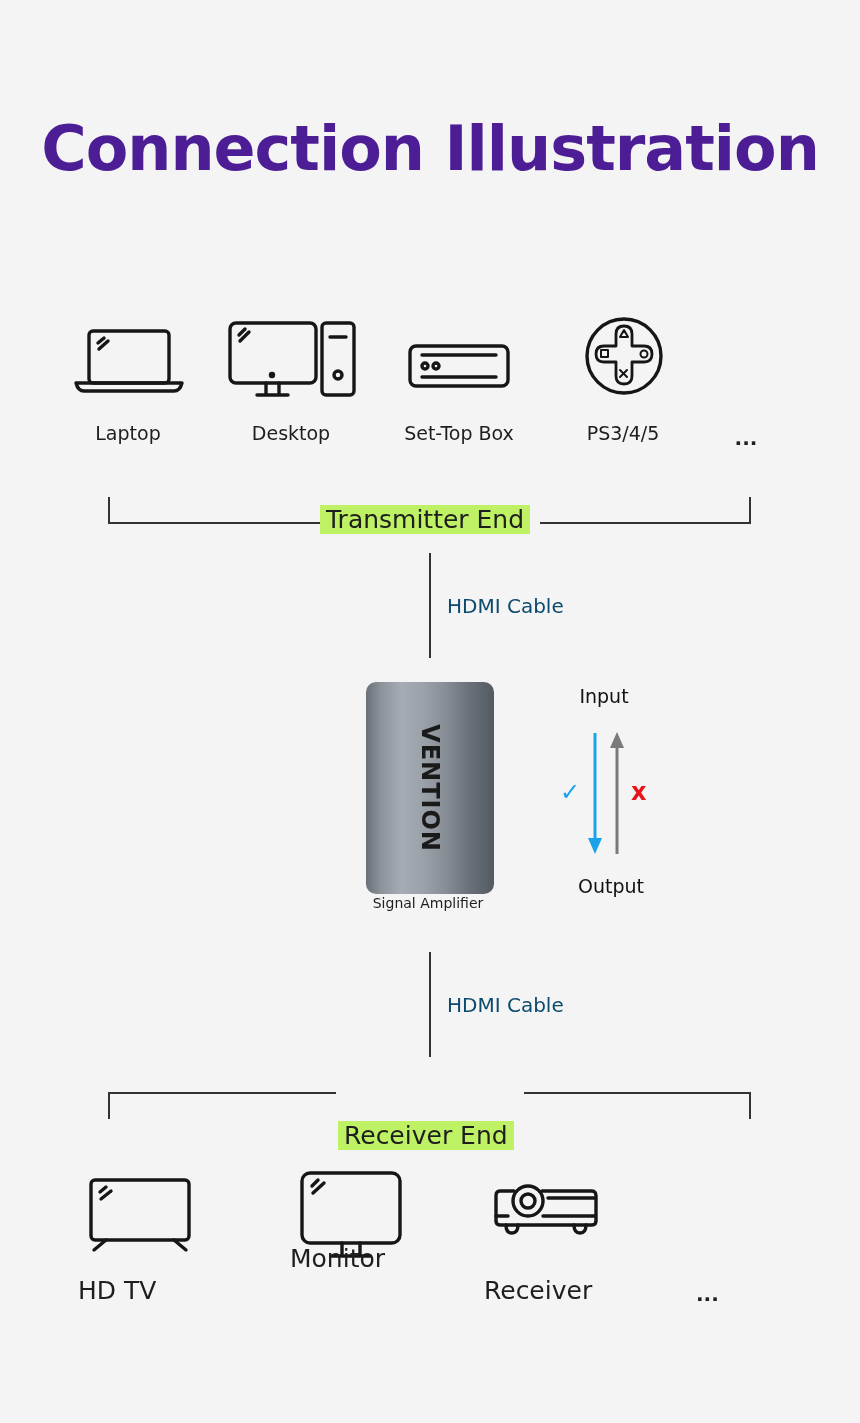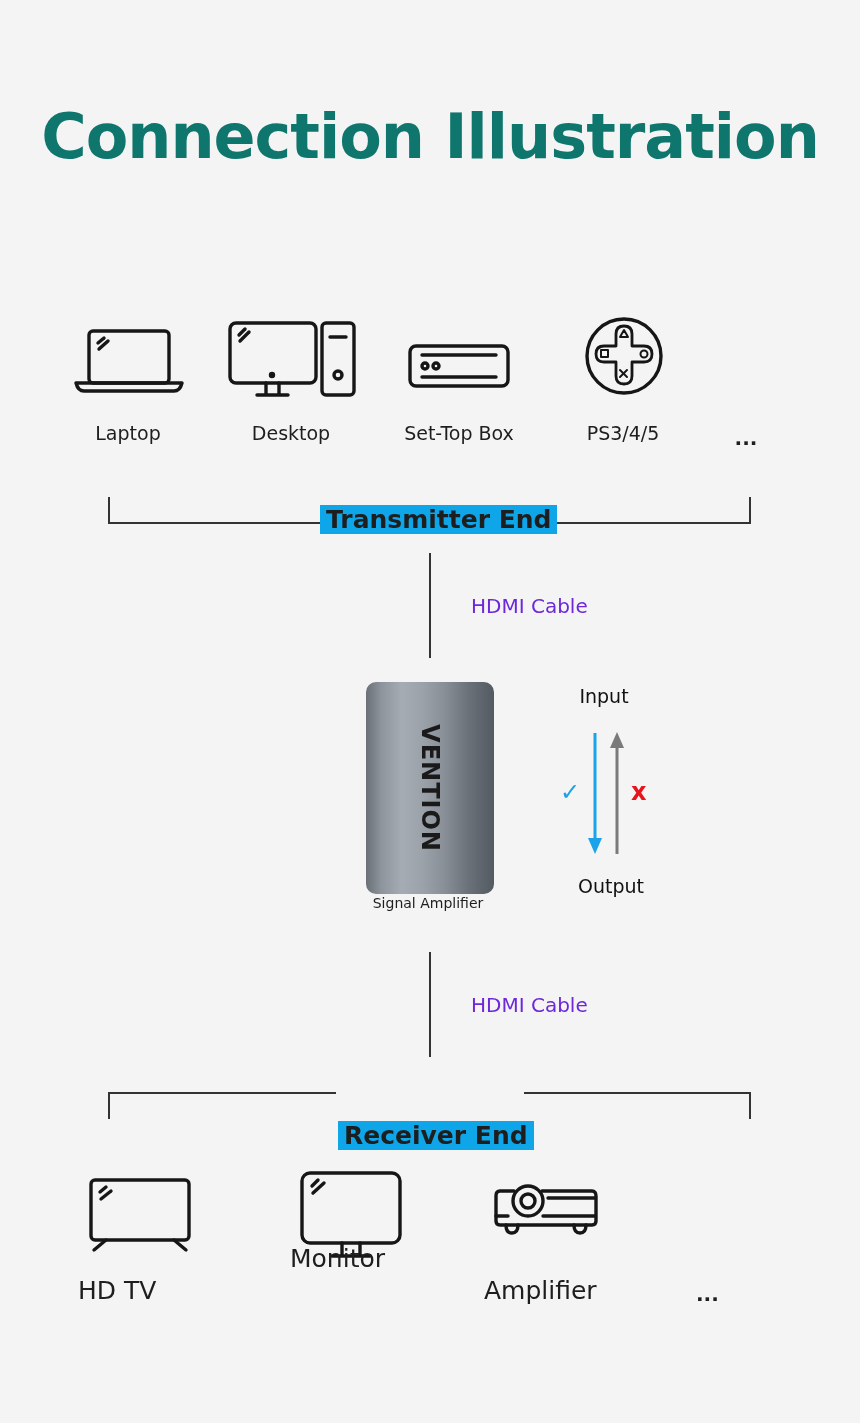--- a/index.html
+++ b/index.html
@@ -1,26 +1,26 @@
 <!DOCTYPE html>
 <html><head>
 <meta charset="utf-8">
 <style>
   html,body{margin:0;padding:0;}
   body{width:860px;height:1423px;background:#f4f4f4;position:relative;overflow:hidden;font-family:"DejaVu Sans","Liberation Sans",sans-serif;color:#1b1b1b;}
   .abs{position:absolute;}
-  .title{left:0;width:860px;top:100px;text-align:center;font-size:62px;font-weight:bold;letter-spacing:-1px;color:#0f766e;}
+  .title{left:0;width:860px;top:112px;text-align:center;font-size:62px;font-weight:bold;letter-spacing:-1px;color:#4c1d95;}
   .lbl{font-size:19px;color:#1e1e1e;text-align:center;white-space:nowrap;}
   .lbl2{font-size:25px;color:#1e1e1e;text-align:left;white-space:nowrap;}
-  .small{font-size:20px;color:#6d28d9;white-space:nowrap;margin-left:24px;}
+  .small{font-size:20px;color:#0c4a6e;white-space:nowrap;}
   .bold{font-size:19px;font-weight:normal;color:#111;white-space:nowrap;text-align:center;}
   svg{position:absolute;overflow:visible;}
   .icon path,.icon rect,.icon circle,.icon line,.icon polyline,.icon polygon{fill:none;stroke:#161616;stroke-width:3.4;stroke-linecap:round;stroke-linejoin:round;}
   .bracket{fill:none;stroke:#333;stroke-width:2;}
-  .sectlbl{font-size:25px;color:#1e1e1e;background:#0ea5e9;padding:0 6px;white-space:nowrap;font-weight:bold;}
+  .sectlbl{font-size:25px;color:#1e1e1e;background:#bef264;padding:0 6px;white-space:nowrap;}
   .amp{left:366px;top:682px;width:128px;height:212px;border-radius:10px;
     background:linear-gradient(90deg,#6a7078 0%,#8d949c 12%,#a5acb3 28%,#9aa1a8 45%,#878e96 62%,#6b7179 80%,#545a61 100%);}
   .amp .brand{position:absolute;left:64px;top:106px;transform:translate(-50%,-50%) rotate(90deg);font-size:24px;font-weight:bold;letter-spacing:1px;color:#1a1a1a;white-space:nowrap;}
 </style>
 </head>
 <body>
 
 <div class="abs title">Connection Illustration</div>
 
 <svg class="icon" style="left:74px;top:328px;" width="110" height="66" viewBox="0 0 110 66">
@@ -122,14 +122,14 @@
 <svg class="icon" style="left:492px;top:1181px;" width="108" height="58" viewBox="0 0 108 58">
   <path d="M22 10 H8 Q4 10 4 15 V40 Q4 44 8 44 H100 Q104 44 104 40 V15 Q104 10 100 10 H50"></path>
   <circle cx="36" cy="20" r="15"></circle>
   <circle cx="36" cy="20" r="7"></circle>
   <line x1="56" y1="17" x2="103" y2="17"></line>
   <line x1="4" y1="35" x2="16" y2="35"></line>
   <line x1="51" y1="35" x2="103" y2="35"></line>
   <path d="M14 44 Q14 52 20 52 Q26 52 26 44"></path>
   <path d="M82 44 Q82 52 88 52 Q94 52 94 44"></path>
 </svg>
-<div class="abs lbl2" style="left:484px;width:130px;top:1276px;">Amplifier</div>
+<div class="abs lbl2" style="left:484px;width:130px;top:1276px;">Receiver</div>
 <div class="abs lbl2" style="left:696px;width:60px;top:1282px;font-size:20px;font-weight:bold;">...</div>
 
 </body></html>

